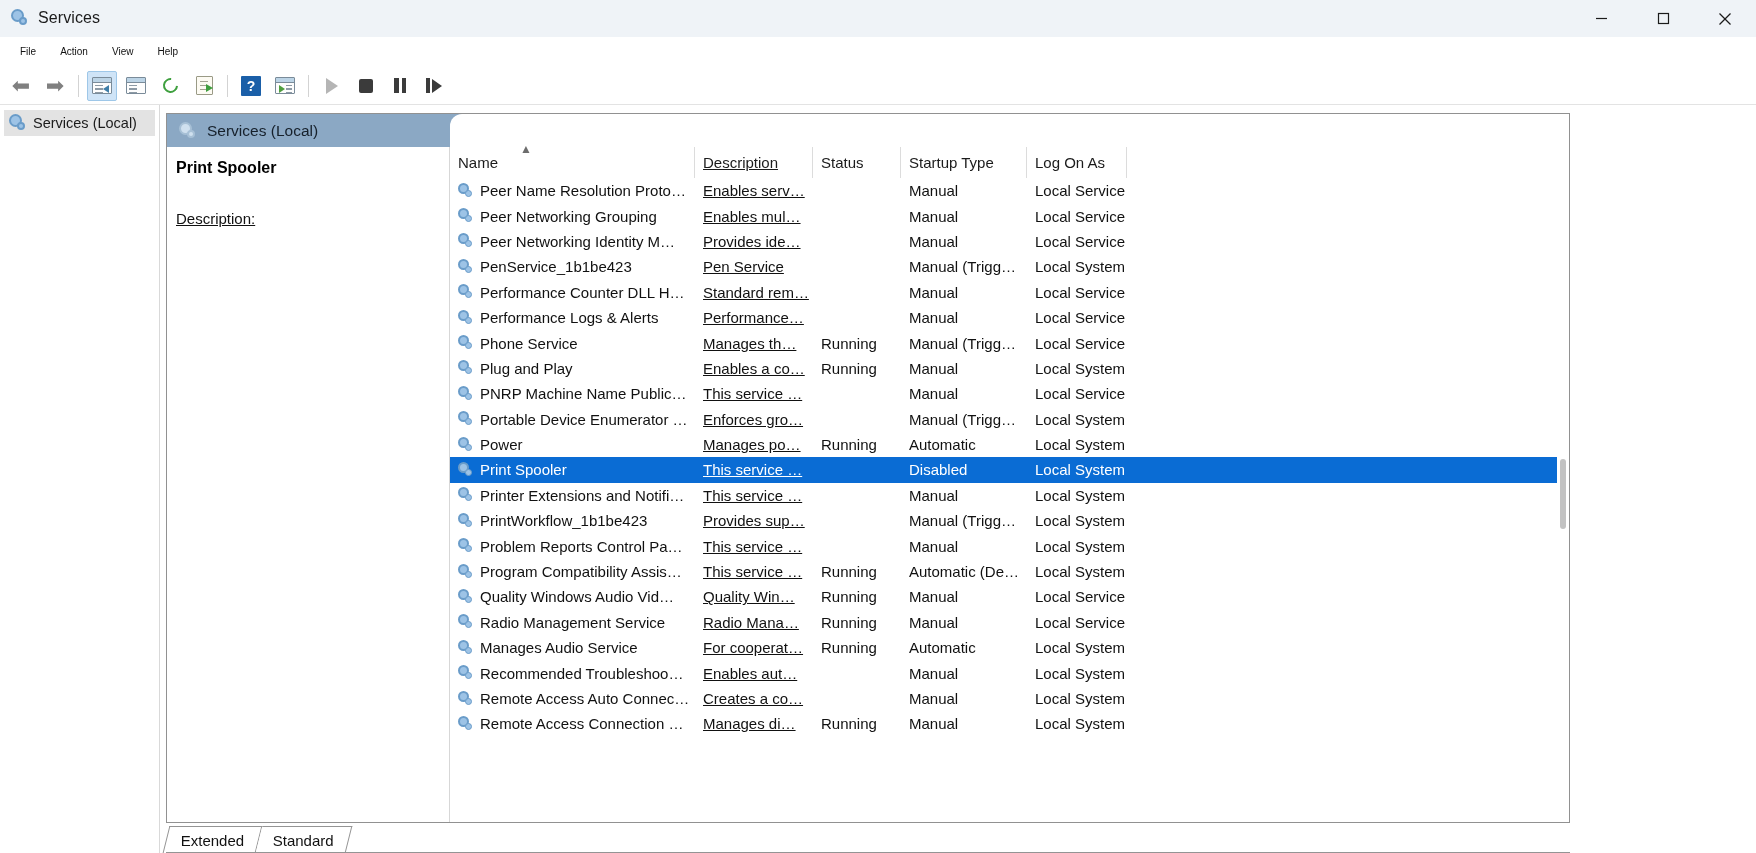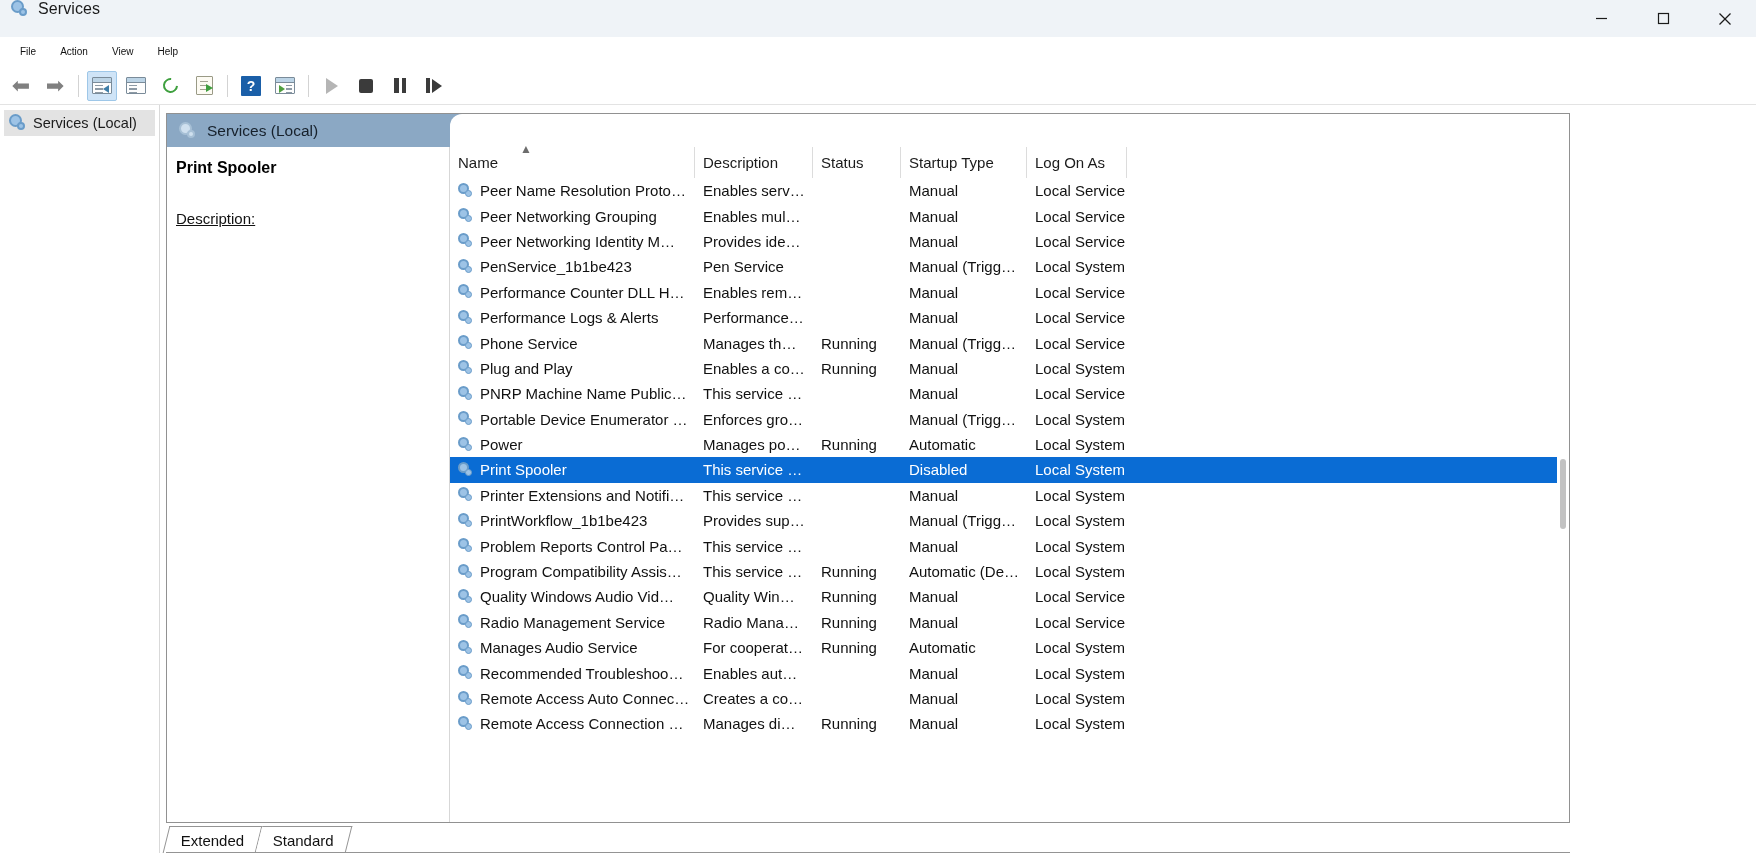--- a/index.html
+++ b/index.html
@@ -10,21 +10,21 @@
     background: #ffffff;
     font-family: "Liberation Sans", sans-serif;
     -webkit-font-smoothing: antialiased;
   }
 
   
   .titlebar {
     height: 37px;
     background: #eff3f7;
     display: flex;
-    align-items: flex-start;
+    align-items: center;
     position: relative;
     border-bottom: 1px solid #eff3f7;
   }
   .titlebar-icon {
     width: 18px; height: 18px;
     margin-left: 11px; margin-right: 9px;
     position: relative;
     flex: none;
   }
   .gear {
@@ -343,21 +343,21 @@
     width: 16px; height: 16px;
     position: relative;
     margin-right: 6px;
     flex: none;
   }
   .svc-icon .gear.big { width: 11px; height: 11px; border-width: 2px; }
   .svc-icon .gear.small { width: 7px; height: 7px; left: 7px; top: 7px; border-width: 1.6px; }
 
   
   .w-name   { width: 245px; }
-  .w-desc   { width: 118px; }
+  .w-desc   { width: 118px; text-decoration: underline; }
   .w-status { width: 88px; }
   .w-start  { width: 126px; }
   .w-logon  { width: 100px; }
 
   
   .vscroll {
     position: absolute;
     right: 0; top: 0;
     width: 12px;
     height: 100%;
@@ -620,21 +620,21 @@
                 <div class="c w-logon">Local System</div>
               </div>
               <div class="row">
                 <div class="c-name w-name">
                   <span class="svc-icon">
                     <span class="gear big"></span>
                     <span class="gear small"></span>
                   </span>
                   <span>Performance Counter DLL H…</span>
                 </div>
-                <div class="c w-desc">Enables rem…</div>
+                <div class="c w-desc">Standard rem…</div>
                 <div class="c w-status"></div>
                 <div class="c w-start">Manual</div>
                 <div class="c w-logon">Local Service</div>
               </div>
               <div class="row">
                 <div class="c-name w-name">
                   <span class="svc-icon">
                     <span class="gear big"></span>
                     <span class="gear small"></span>
                   </span>

